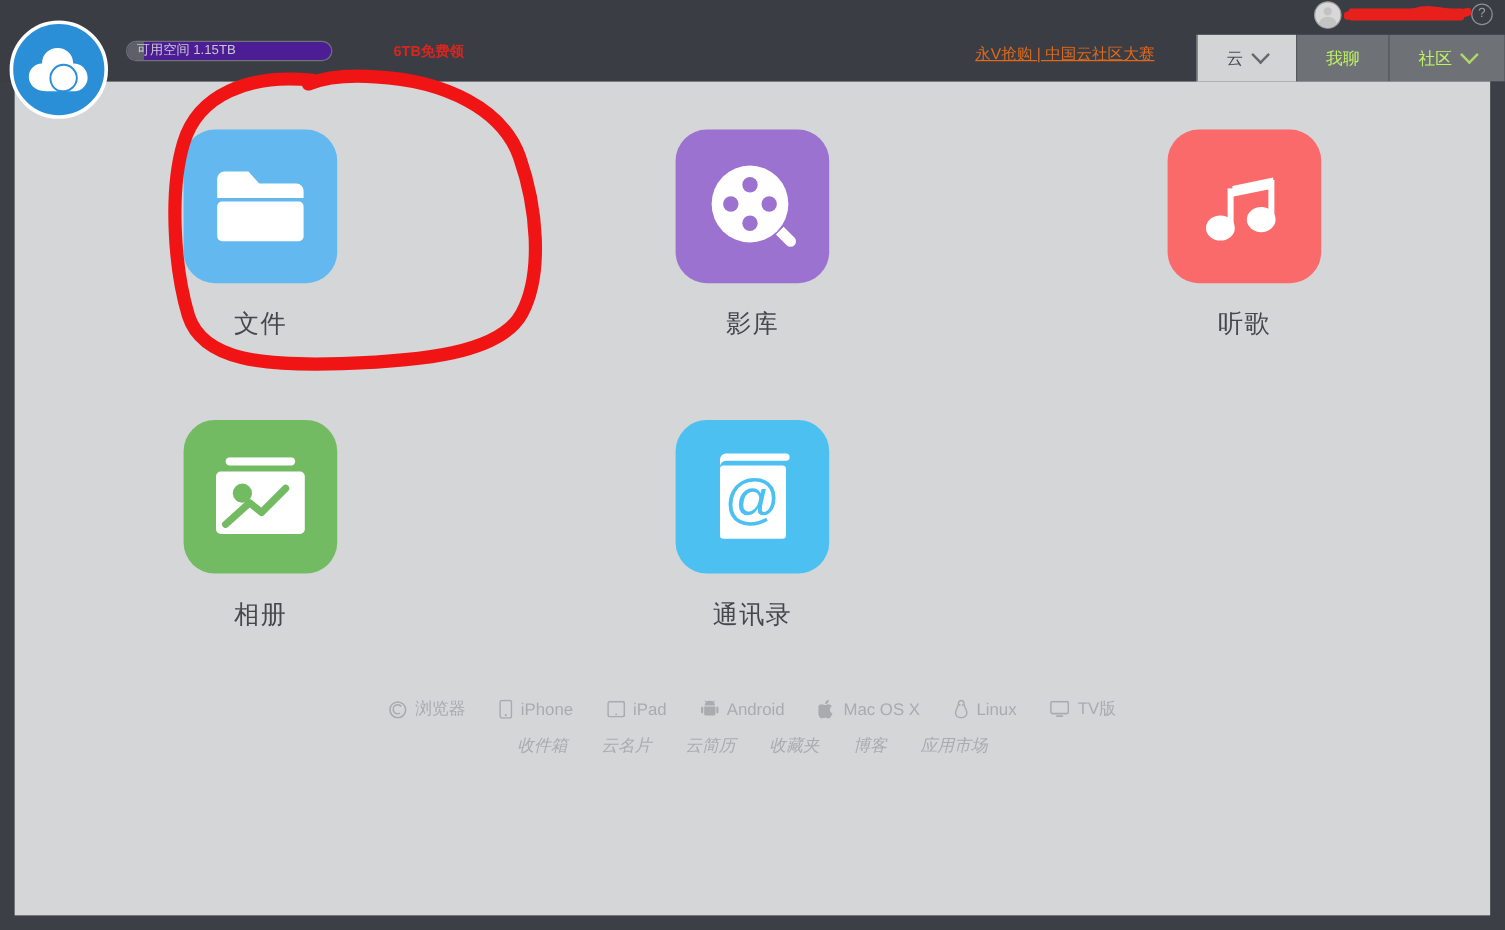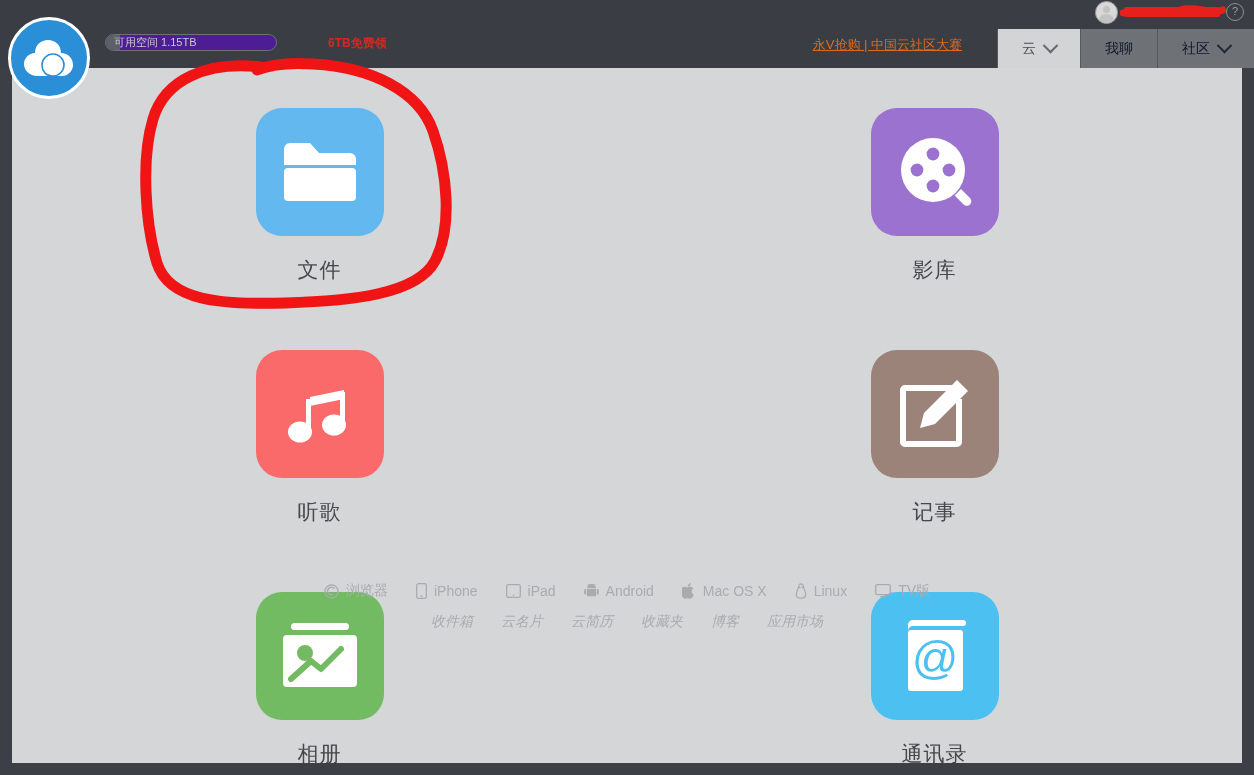--- a/index.html
+++ b/index.html
@@ -160,21 +160,21 @@
   }
   .tab {
     height: 39px;
     box-sizing: border-box;
     display: flex;
     align-items: center;
     justify-content: center;
     gap: 9px;
     padding: 0 24px;
     font-size: 14px;
-    color: #0f172a;
+    color: #bef264;
     background: #6e7277;
     border-left: 1px solid #55595e;
     white-space: nowrap;
   }
   .tab.active {
     background: #d2d4d6;
     color: #4a4e53;
   }
   .caret {
     display: inline-block;
@@ -193,21 +193,21 @@
     width: 1230px; height: 695px;
     background: #d4d6d8;
   }
 
   .app-grid {
     position: absolute;
     left: 0; top: 0;
     width: 1230px;
     padding-top: 40px;
     display: grid;
-    grid-template-columns: repeat(2, 1fr);
+    grid-template-columns: repeat(3, 1fr);
     row-gap: 66px;
     box-sizing: border-box;
   }
   .app-tile {
     display: flex;
     flex-direction: column;
     align-items: center;
   }
   .app-icon {
     width: 128px; height: 128px;
@@ -371,29 +371,20 @@
             <path d="M22 16 L56 9 v9 L22 25 Z" fill="#ffffff"></path>
             <rect x="18" y="18" width="5" height="32" fill="#ffffff"></rect>
             <rect x="52" y="11" width="5" height="32" fill="#ffffff"></rect>
             <ellipse cx="12" cy="51" rx="12" ry="10.5" fill="#ffffff"></ellipse>
             <ellipse cx="46" cy="44" rx="12" ry="10.5" fill="#ffffff"></ellipse>
           </svg>
         </div>
         <div class="app-label">听歌</div>
       </div>
 
-      <div class="app-tile">
-        <div class="app-icon" style="background:#9c8379">
-          <svg width="76" height="72" viewBox="0 0 76 72">
-            <path d="M52 10 H8 a2 2 0 0 0 -2 2 v52 a2 2 0 0 0 2 2 h52 a2 2 0 0 0 2 -2 V24" fill="none" stroke="#ffffff" stroke-width="6" stroke-linecap="square"></path>
-            <path d="M60 2 l11 11 l-33 33 l-15 4 l4 -15 Z" fill="#ffffff"></path>
-          </svg>
-        </div>
-        <div class="app-label">记事</div>
-      </div>
 
       <div class="app-tile">
         <div class="app-icon" style="background:#73bb62">
           <svg width="78" height="66" viewBox="0 0 78 66">
             <rect x="10" y="0" width="58" height="7" rx="3.5" fill="#ffffff"></rect>
             <rect x="2" y="12" width="74" height="52" rx="4" fill="#ffffff"></rect>
             <circle cx="24" cy="30" r="8" fill="#73bb62"></circle>
             <path d="M10 56 L30 38 L40 46 L60 26" fill="none" stroke="#73bb62" stroke-width="6" stroke-linecap="round" stroke-linejoin="round"></path>
           </svg>
         </div>

